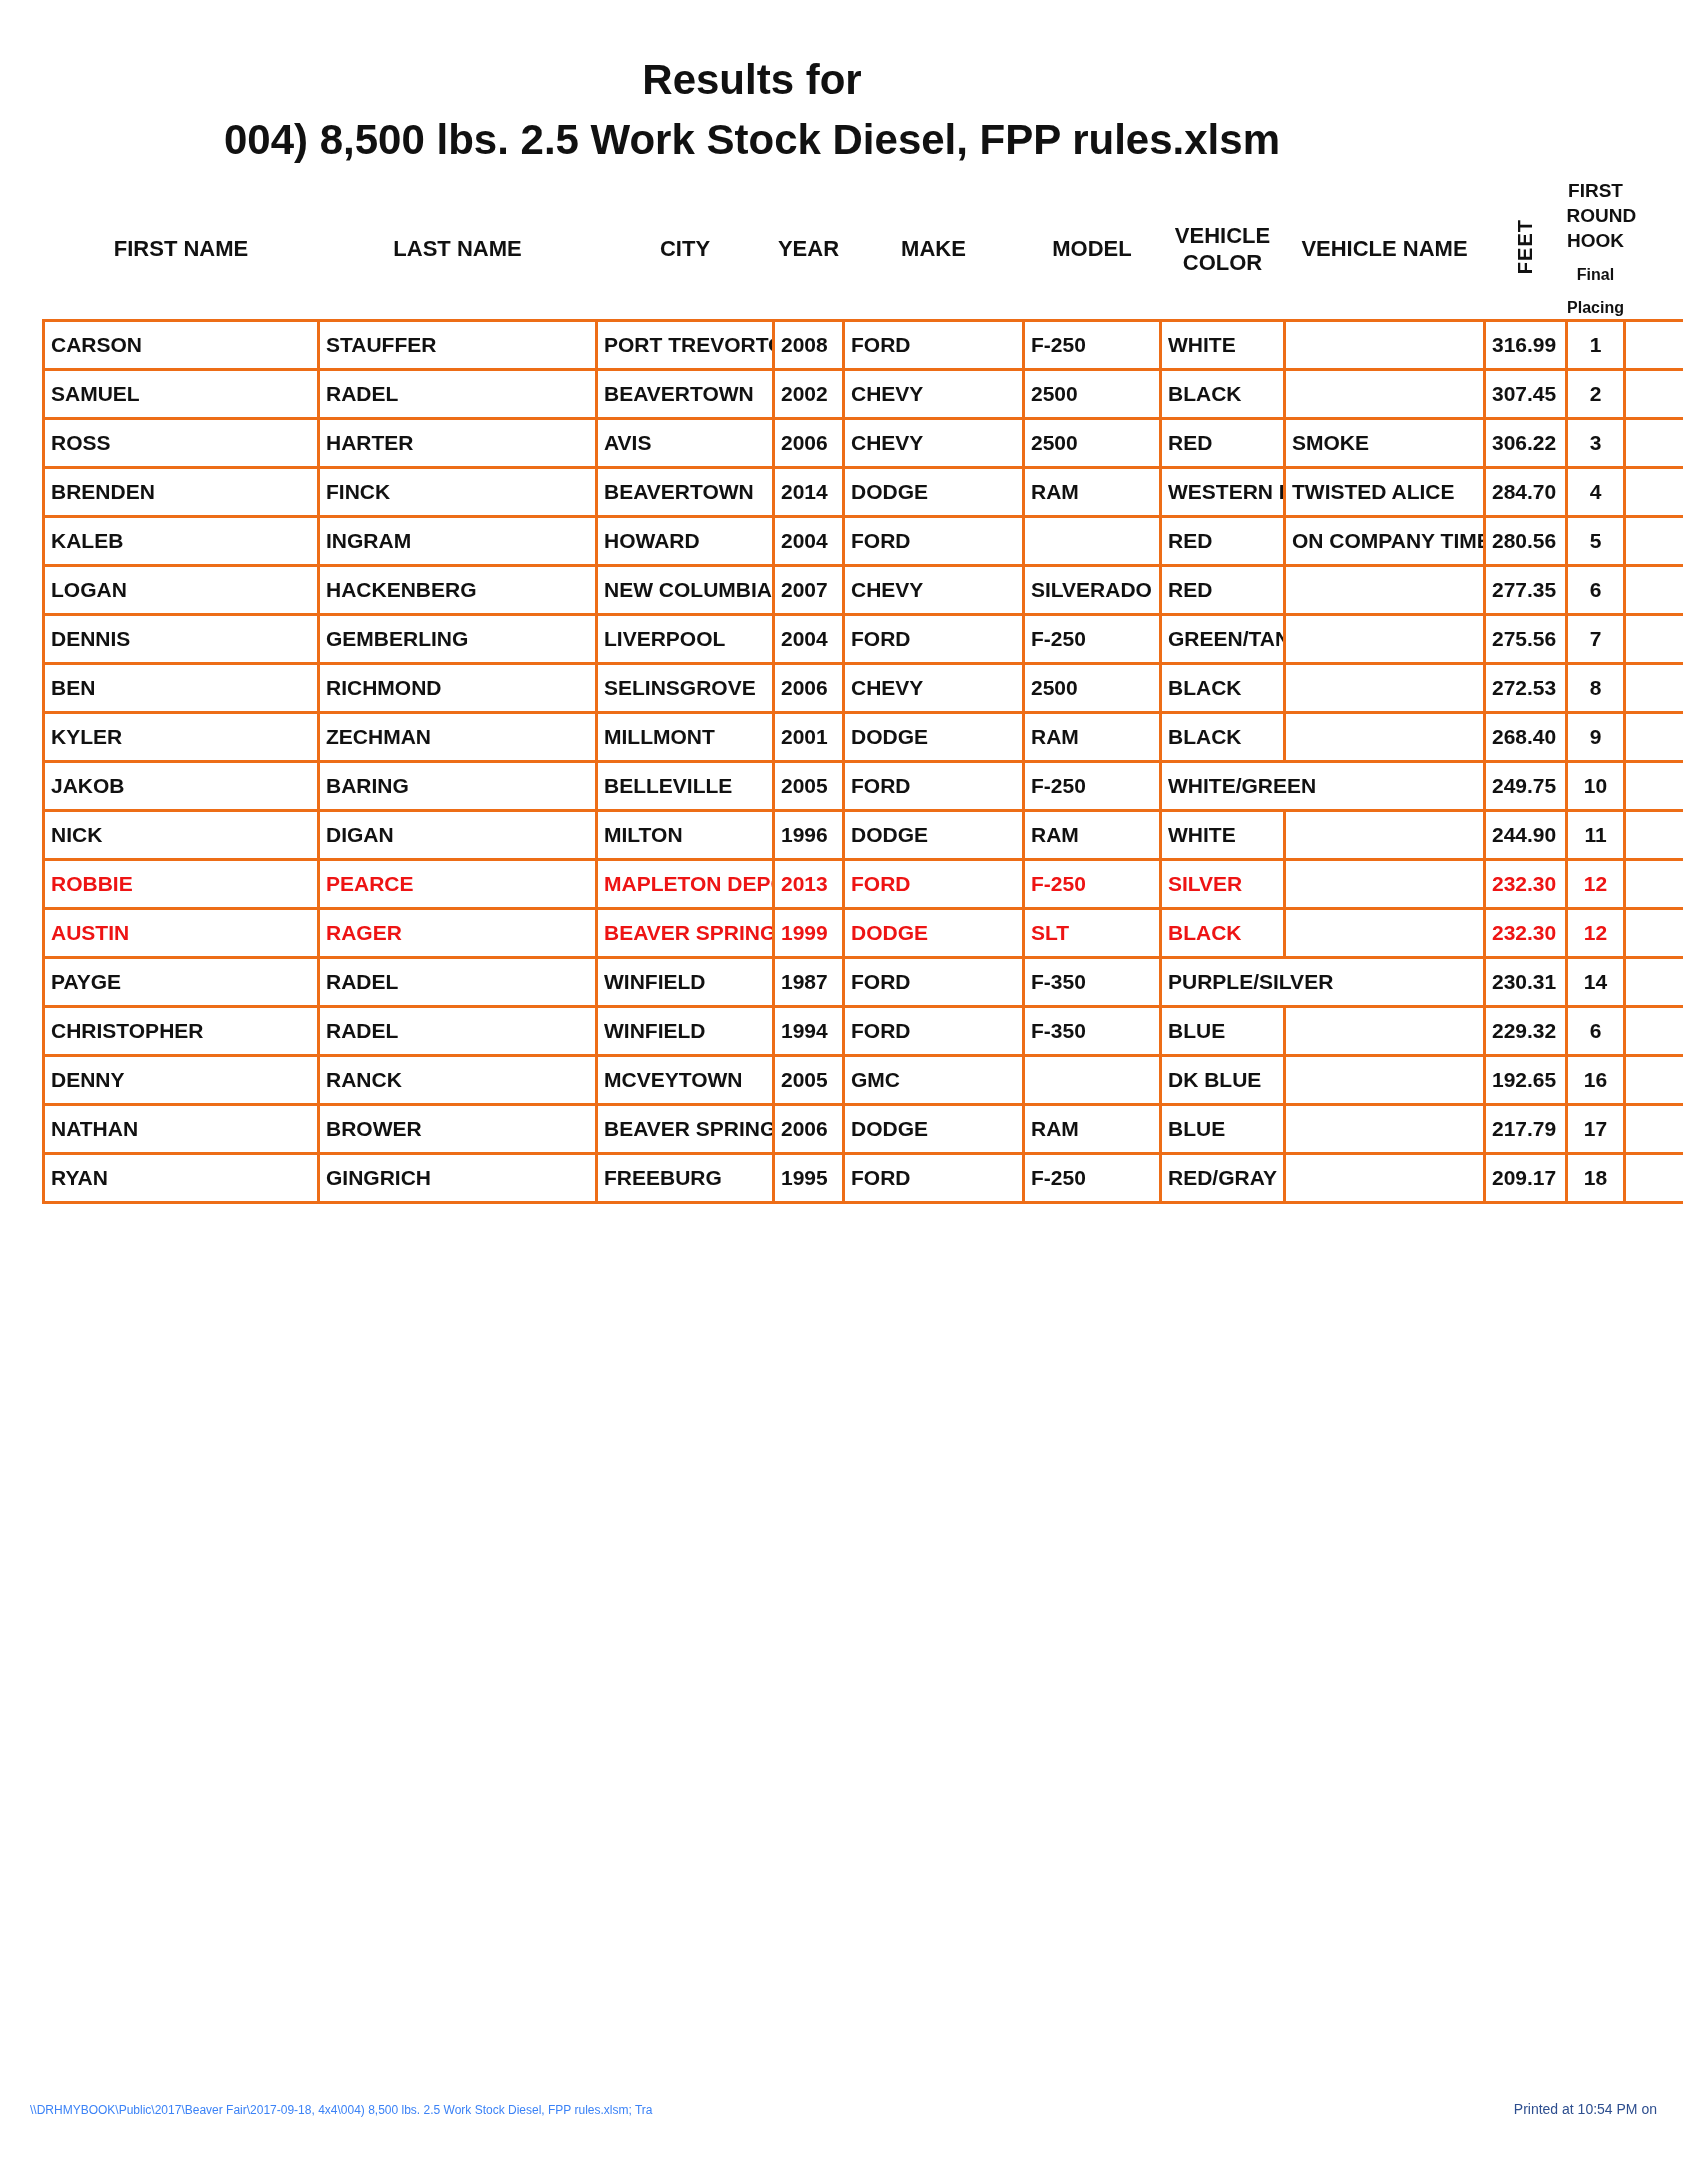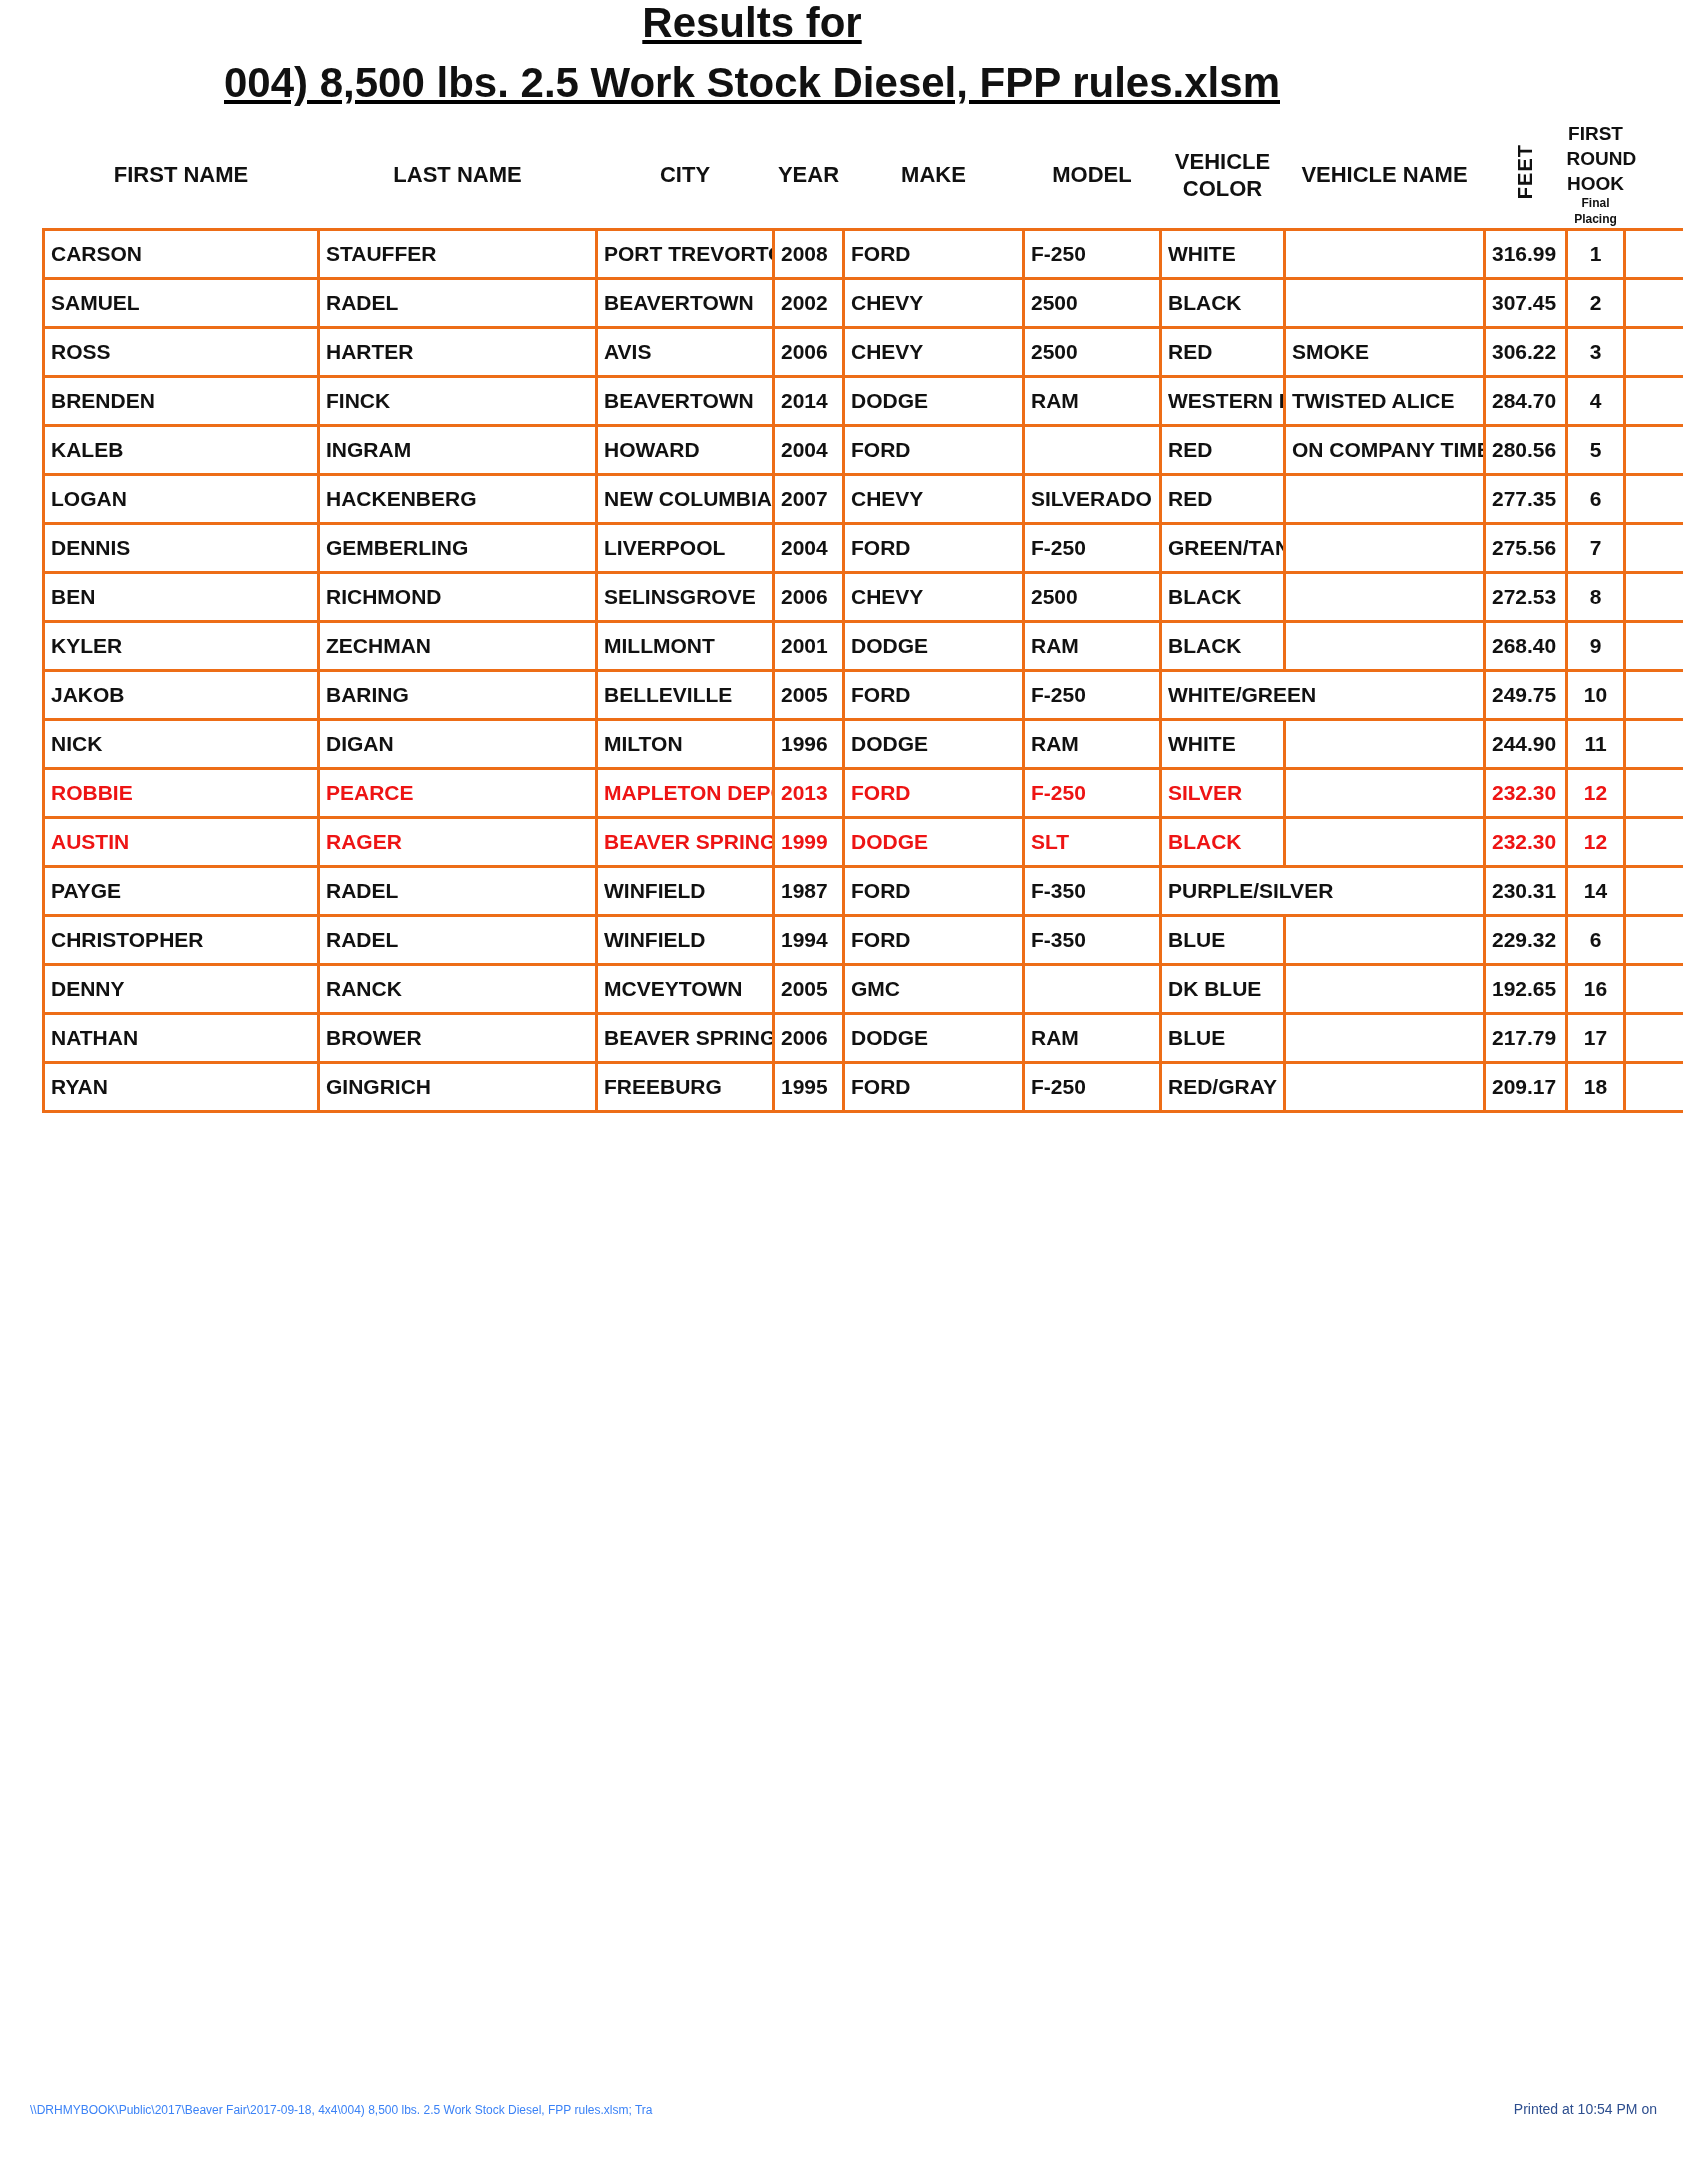--- a/index.html
+++ b/index.html
@@ -1,21 +1,21 @@
 <!DOCTYPE html>
 <html style="--grid-orange: #ed6d17; --red-text: #ee1414; --footer-blue: #2d4e8f;"><head>
 <meta charset="utf-8">
 <style>
   html,body{margin:0;padding:0;}
   body{
     width:1683px;height:2178px;position:relative;background:#ffffff;
     font-family:"Liberation Sans","DejaVu Sans",sans-serif;
     -webkit-font-smoothing:antialiased;
   }
-  .titles{width:1504px;text-align:center;text-decoration:underline;}
+  .titles{width:1504px;text-align:center;padding-top:57px;}
   .title-1{font-size:42px;font-weight:bold;color:#111;line-height:1.1;}
   .title-2{font-size:42px;font-weight:bold;color:#111;line-height:1.1;margin-top:14px;}
 
   table.results{
     border-collapse:collapse;table-layout:fixed;
     margin-left:42px;margin-top:16px;width:1641px;
   }
   thead th{
     border:none;font-size:22px;font-weight:bold;color:#111;
     text-align:center;vertical-align:middle;height:95px;padding:0;
@@ -34,21 +34,21 @@
   thead th.ext{border:none;}
   tbody td.ext{border-left:3px solid var(--grid-orange);border-right:none;
                border-top:3px solid var(--grid-orange);border-bottom:3px solid var(--grid-orange);}
   .hdr-2line div{line-height:1.25;}
   .vert-text{
     writing-mode:vertical-rl;transform:rotate(180deg);
     font-size:20px;font-weight:bold;letter-spacing:1px;display:inline-block;
   }
   .placing-hdr div{line-height:1.3;}
   .placing-caps{font-size:19px;font-weight:bold;}
-  .placing-small{font-size:12px;font-weight:bold;}
+  .placing-small{font-size:16px;font-weight:bold;margin-top:12px;}
 
   .footer-left{
     position:absolute;left:30px;top:2103px;
     font-size:12px;color:#3b82f6;white-space:nowrap;
   }
   .footer-right{
     position:absolute;right:26px;top:2101px;
     font-size:14px;color:var(--footer-blue);white-space:nowrap;text-align:right;
   }
 </style>

